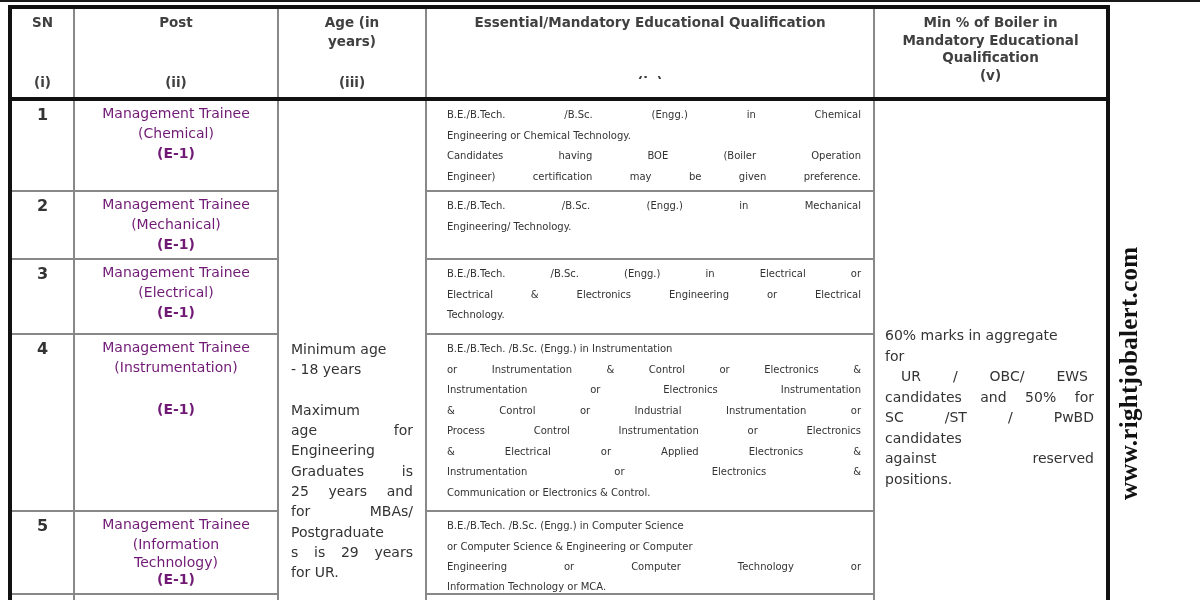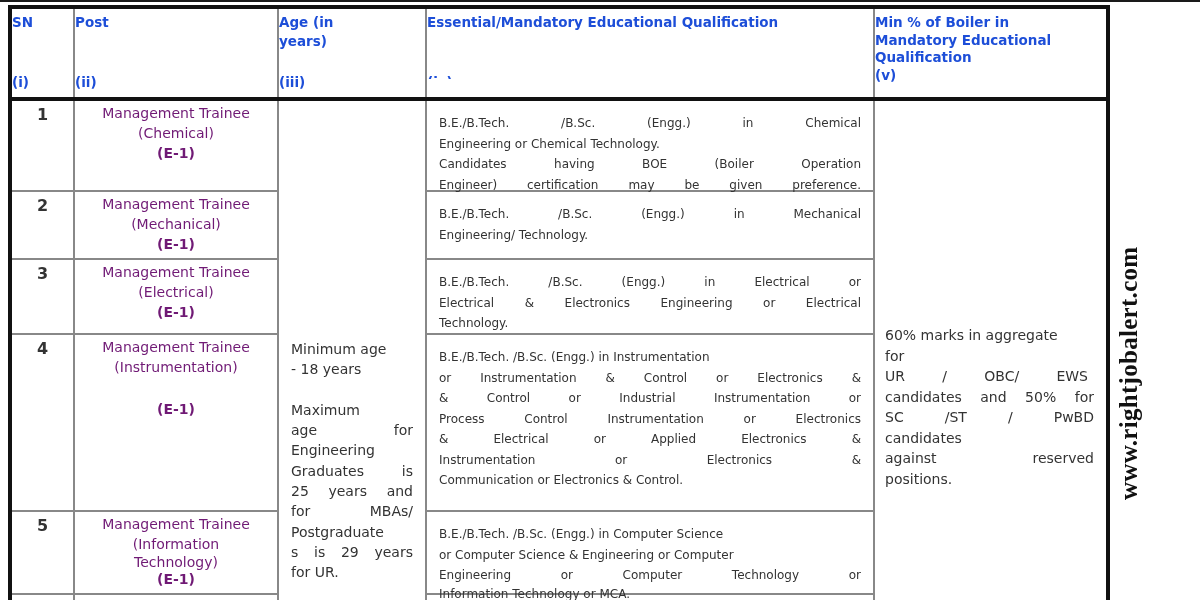--- a/index.html
+++ b/index.html
@@ -5,25 +5,25 @@
   html, body { margin:0; padding:0; }
   body { width:1200px; height:600px; overflow:hidden; background:#ffffff; position:relative;
          font-family:"DejaVu Sans", sans-serif; color:#333; }
   .topline { position:absolute; left:0; top:0; width:1200px; height:2px; background:#1a1a1a; }
   .table-wrap { position:absolute; left:8px; top:5px; width:1102px; height:620px;
                 border-left:4px solid #111; border-top:4px solid #111; border-right:4px solid #111; box-sizing:border-box; }
   .cell { position:absolute; box-sizing:border-box; font-size:14px; line-height:20.5px; overflow:hidden; }
   .vline { position:absolute; width:2px; background:#888; }
   .hline { position:absolute; height:2px; background:#888; }
   .hthick { position:absolute; height:4px; background:#111; }
-  .hdr { font-weight:bold; text-align:left; font-size:13.5px; line-height:19px; color:#1d4ed8; }
+  .hdr { font-weight:bold; text-align:center; font-size:13.5px; line-height:19px; color:#404040;border-radius:25px; }
   .sn { font-weight:bold; text-align:center; font-size:16px; padding-top:4px; color:#333; }
   .post { text-align:center; font-size:14px; line-height:20px; color:#701a75; }
   .post .code { font-weight:bold; }
-  .qual { text-align:justify; text-align-last:left; padding:2px 12px 0 12px; font-size:12px; line-height:20.5px; color:#333;margin-top:8px; }
+  .qual { text-align:justify; text-align-last:left; padding:2px 12px 0 20px; font-size:10px; line-height:20.5px; color:#333; }
   .age { text-align:justify; padding:0 12px 0 12px; font-size:14px; line-height:20.3px; color:#333; }
   .marks { text-align:justify; padding:0 12px 0 10px; font-size:14px; line-height:20.5px; color:#333; }
   .jline { display:block; text-align:justify; text-align-last:justify; }
   .nline { display:block; }
   .watermark { position:absolute; left:1115px; top:500px; transform-origin:0 0; transform:rotate(-90deg);
                font-family:"Liberation Serif", serif; font-weight:bold; font-size:25px; color:#111; white-space:nowrap; letter-spacing:0.3px; }
 </style>
 </head>
 <body>
 
@@ -115,20 +115,21 @@
 
   <div class="cell sn" style="left:0; top:326px; width:61px; height:175px;">4</div>
   <div class="cell post" style="left:63px; top:328px; width:202px; height:173px;">
     <span class="nline">Management Trainee</span>
     <span class="nline">(Instrumentation)</span>
     <span class="nline" style="font-weight:bold; margin-top:22px;">(E-1)</span>
   </div>
   <div class="cell qual" style="left:415px; top:328px; width:446px; height:173px;">
     <span class="nline">B.E./B.Tech. /B.Sc. (Engg.) in Instrumentation</span>
     <span class="jline">or Instrumentation &amp; Control or Electronics &amp;</span>
+    <span class="jline">Instrumentation or Electronics Instrumentation</span>
     <span class="jline">&amp; Control or Industrial Instrumentation or</span>
     <span class="jline">Process Control Instrumentation or Electronics</span>
     <span class="jline">&amp; Electrical or Applied Electronics &amp;</span>
     <span class="jline">Instrumentation or Electronics &amp;</span>
     <span class="nline">Communication or Electronics &amp; Control.</span>
   </div>
 
   <div class="cell sn" style="left:0; top:503px; width:61px; height:81px;">5</div>
   <div class="cell post" style="left:63px; top:505px; width:202px; height:79px;">
     <span class="nline">Management Trainee</span>
@@ -156,21 +157,21 @@
     <span class="jline">25 years and</span>
     <span class="jline">for MBAs/</span>
     <span class="nline">Postgraduate</span>
     <span class="jline">s is 29 years</span>
     <span class="nline">for UR.</span>
   </div>
 
   <div class="cell marks" style="left:863px; top:316px; width:231px; height:170px;">
     <span class="nline">60% marks in aggregate</span>
     <span class="nline">for</span>
-    <span class="jline" style="padding-right:6px;">UR / OBC/ EWS</span>
+    <span class="jline" style="padding-right:6px;margin-left:16px;">UR / OBC/ EWS</span>
     <span class="jline">candidates and 50% for</span>
     <span class="jline">SC /ST / PwBD</span>
     <span class="nline">candidates</span>
     <span class="jline">against reserved</span>
     <span class="nline">positions.</span>
   </div>
 </div>
 
 <div class="watermark">www.rightjobalert.com</div>
 

